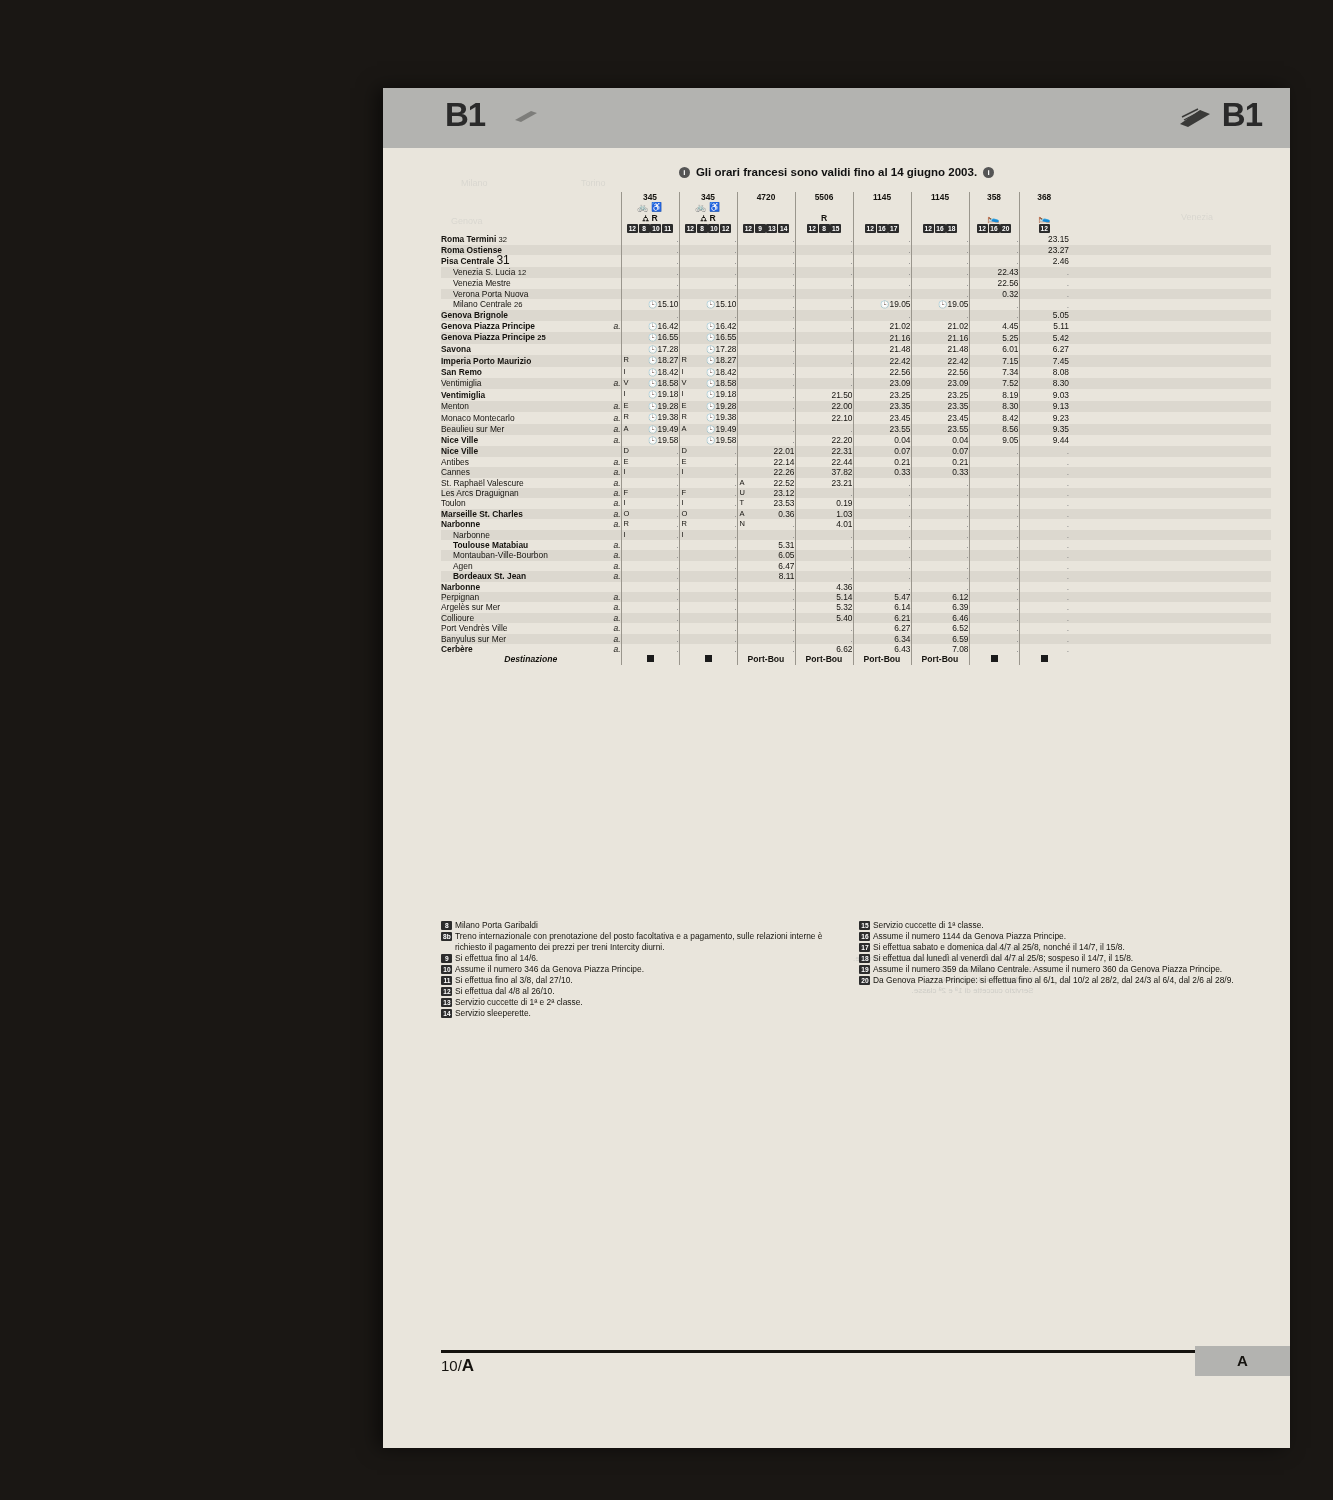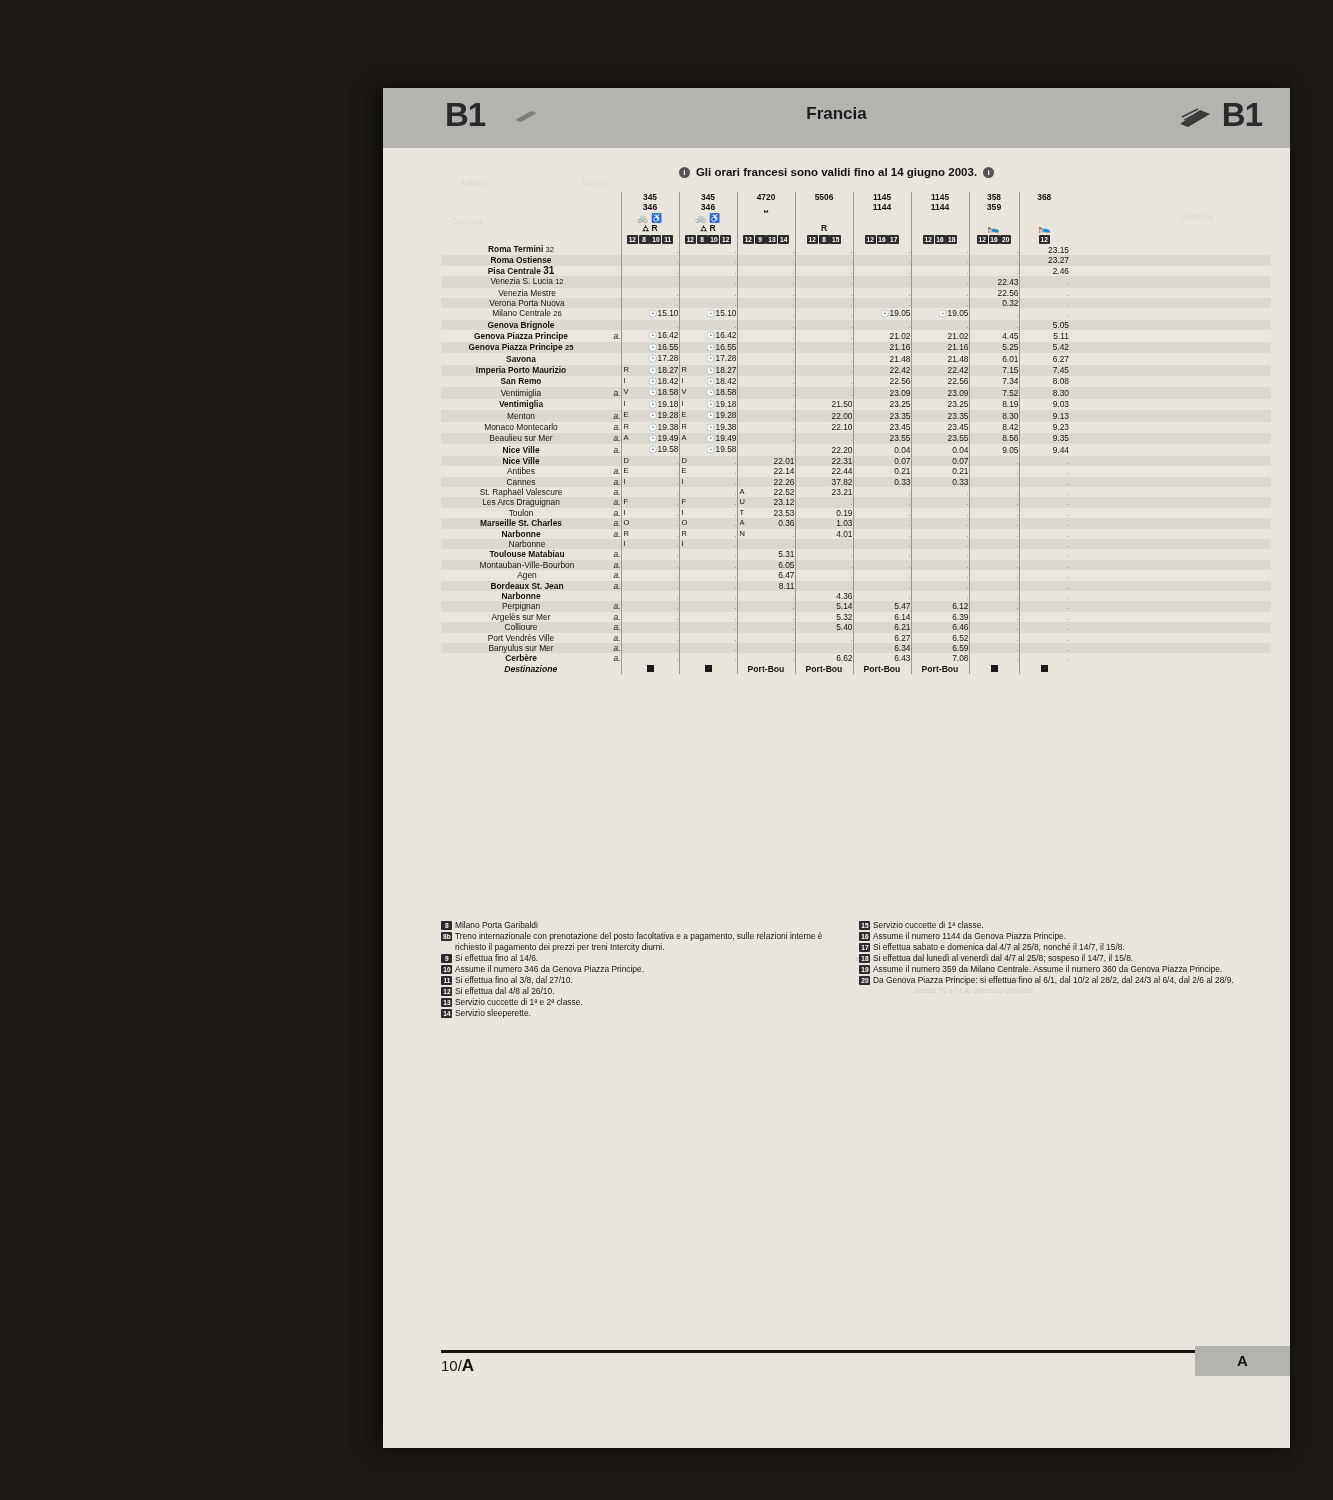--- a/index.html
+++ b/index.html
@@ -55,21 +55,21 @@
   }
   
   .ghost{
     position:absolute;opacity:.10;color:#4a5b66;font-size:9px;
     pointer-events:none;white-space:nowrap;
   }
   table.tt{border-collapse:collapse;width:830px;table-layout:fixed;}
   table.tt td{padding:0;height:10.4px;line-height:10.4px;font-size:8.4px;vertical-align:middle;}
   .stripe{background:#dcd8cf;}
   td.stn{
-    padding-left:2px;white-space:nowrap;overflow:hidden;text-align:center;
+    padding-left:2px;white-space:nowrap;overflow:hidden;
   }
   td.stn.ind{padding-left:12px;}
   td.bold{font-weight:bold;}
   td.ar{text-align:right;padding-right:5px;}
   .colgrp{border-left:1px solid #9a968d;}
   
   .hd td{height:13px;line-height:13px;text-align:center;font-size:9.5px;font-weight:bold;}
   .hd.small td{font-size:8.6px;font-weight:bold;}
   .sqbadge{
     display:inline-block;min-width:9px;height:9px;line-height:9px;
@@ -111,21 +111,20 @@
     transform:scaleX(-1);white-space:nowrap;
   }
 </style>
 </head>
 <body>
 
 <div id="page">
 
   <div id="header">
     <div class="b1-left">B1</div>
-    <div class="title">Francia</div>
     <div class="b1-right">B1</div>
     <svg class="hdr-icon l" width="26" height="16">
       <path d="M2 12 L18 3 L24 5 L8 14 Z" fill="#7d7d7a"></path>
     </svg>
     <svg class="hdr-icon r" width="34" height="20">
       <path d="M2 16 L22 2 L32 6 L10 19 Z" fill="#3a3a38"></path>
       <path d="M4 9 L20 1" stroke="#3a3a38" stroke-width="1.4" fill="none"></path>
       <path d="M6 12 L23 3" stroke="#3a3a38" stroke-width="1.4" fill="none"></path>
     </svg>
   </div>
@@ -164,33 +163,20 @@
             <td class="colgrp">5506</td>
             <td class="colgrp">1145</td>
             <td class="colgrp">1145</td>
             <td class="colgrp">358</td>
             <td class="colgrp">368</td>
             <td class=""></td>
           </tr>
           <tr class="hd small">
             <td class=""></td>
             <td class=""></td>
-            <td class="colgrp">346</td>
-            <td class="colgrp">346</td>
-            <td class="colgrp"><span style="font-size:10px">⎵</span></td>
-            <td class="colgrp"></td>
-            <td class="colgrp">1144</td>
-            <td class="colgrp">1144</td>
-            <td class="colgrp">359</td>
-            <td class="colgrp"></td>
-            <td class=""></td>
-          </tr>
-          <tr class="hd small">
-            <td class=""></td>
-            <td class=""></td>
             <td class="colgrp"><span style="font-size:9px">🚲</span> <span style="font-size:9px">♿</span></td>
             <td class="colgrp"><span style="font-size:9px">🚲</span> <span style="font-size:9px">♿</span></td>
             <td class="colgrp"></td>
             <td class="colgrp"></td>
             <td class="colgrp"></td>
             <td class="colgrp"></td>
             <td class="colgrp"></td>
             <td class="colgrp"></td>
             <td class=""></td>
           </tr>
@@ -242,21 +228,21 @@
             <td class="ar colgrp"><span></span><span style="color:#888">.</span></td>
             <td class="ar colgrp"><span></span><span style="color:#888">.</span></td>
             <td class="ar colgrp"><span></span><span style="color:#888">.</span></td>
             <td class="ar colgrp"><span></span><span style="color:#888">.</span></td>
             <td class="ar colgrp"><span></span><span style="color:#888">.</span></td>
             <td class="ar colgrp"><span></span><span style="color:#888">.</span></td>
             <td class="ar colgrp"><span>23.27</span></td>
             <td></td>
           </tr>
           <tr class="">
-            <td class="stn bold"><span>Pisa Centrale</span> <span style="font-weight:bold;font-size:10px">31</span></td>
+            <td class="stn bold"><span>Pisa Centrale</span> <span style="font-weight:normal;font-size:12px">31</span></td>
             <td class="note-a"></td>
             <td class="ar colgrp"><span></span><span style="color:#888">.</span></td>
             <td class="ar colgrp"><span></span><span style="color:#888">.</span></td>
             <td class="ar colgrp"><span></span><span style="color:#888">.</span></td>
             <td class="ar colgrp"><span></span><span style="color:#888">.</span></td>
             <td class="ar colgrp"><span></span><span style="color:#888">.</span></td>
             <td class="ar colgrp"><span></span><span style="color:#888">.</span></td>
             <td class="ar colgrp"><span></span><span style="color:#888">.</span></td>
             <td class="ar colgrp"><span>2.46</span></td>
             <td></td>

